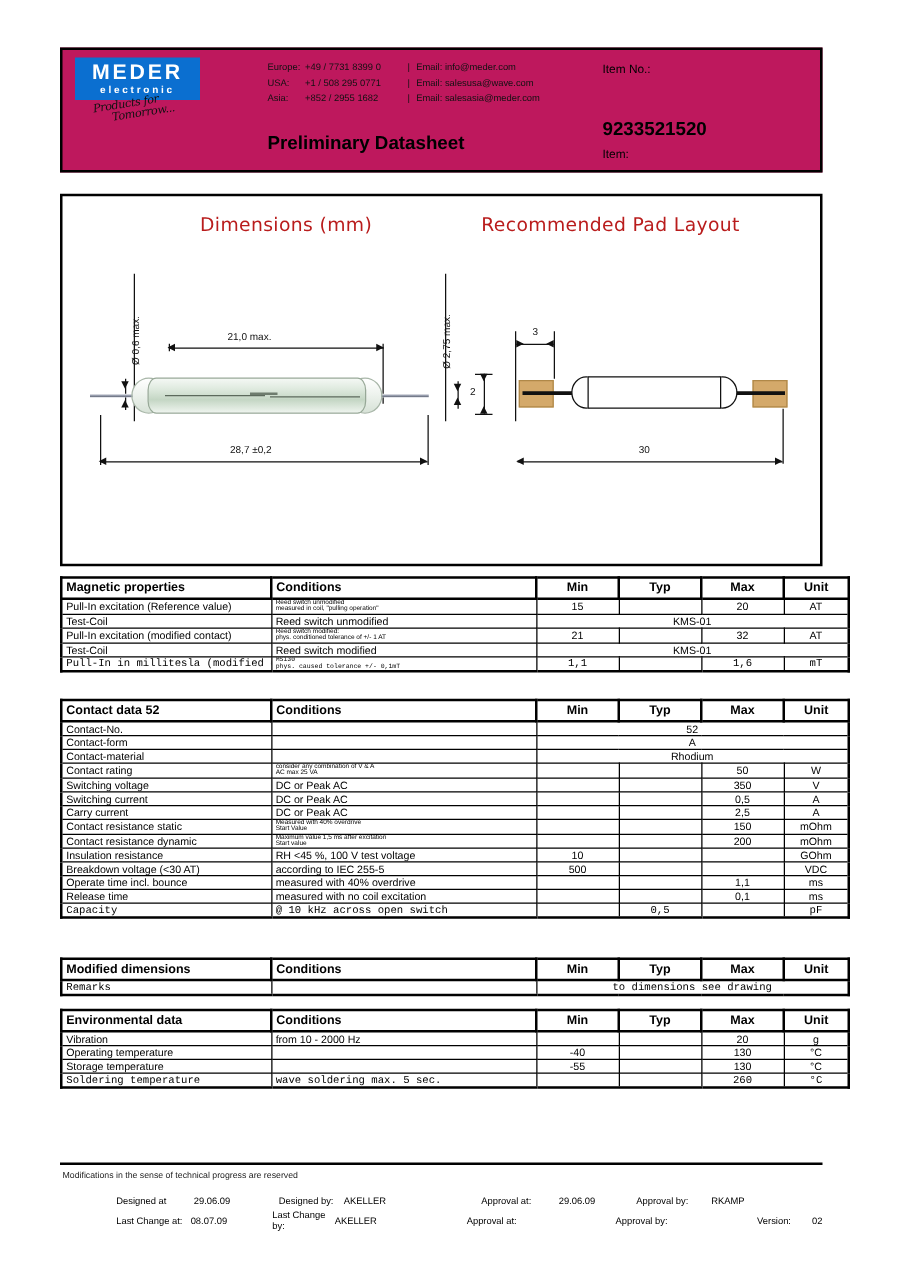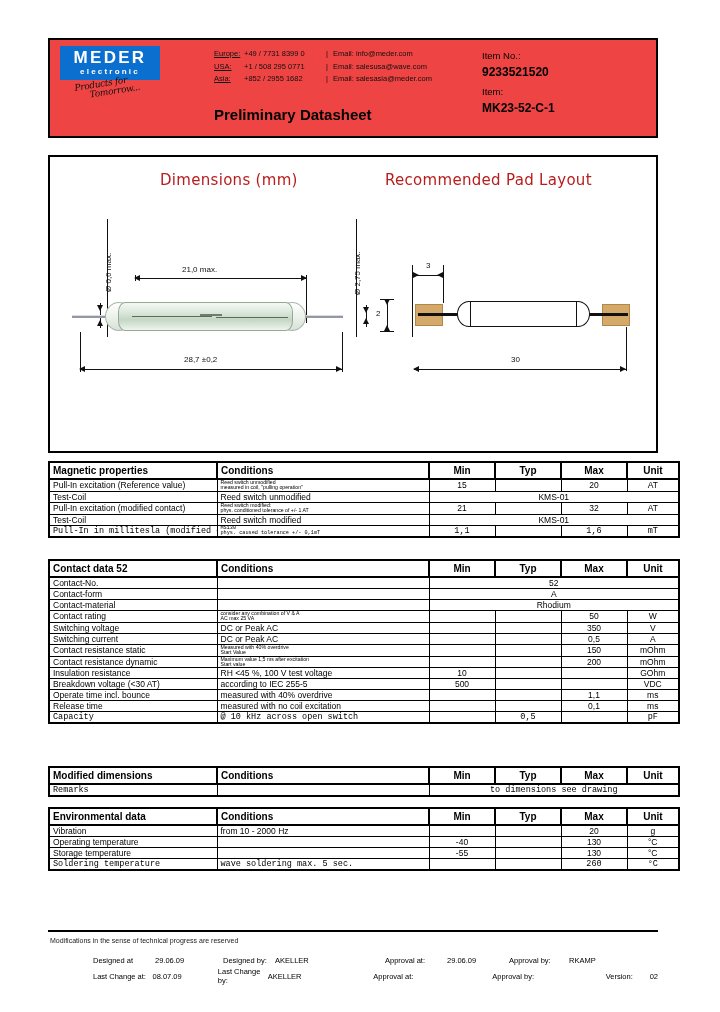--- a/index.html
+++ b/index.html
@@ -10,21 +10,21 @@
     font-family:"Liberation Sans", sans-serif;
     color:#000;
     position:relative;
     overflow:hidden;
   }
   .page { position:absolute; left:0; top:0; width:720px; height:1012px; }
 
   
   .header-box{
     position:absolute; left:48px; top:38px; width:610px; height:100px;
-    border:2px solid #000; background:#ef4444;
+    border:2px solid #000; background:#be185d;
   }
   .logo-wrap{ position:absolute; left:10px; top:6px; width:112px; }
   .logo-box{
     width:100px; height:34px; background:#0b6fd0; position:relative;
   }
   .logo-meder{
     position:absolute; left:0; top:2px; width:100px; text-align:center;
     color:#fff; font-weight:bold; font-size:17px; letter-spacing:2.3px;
     font-family:"Liberation Sans", sans-serif;
   }
@@ -40,31 +40,31 @@
     letter-spacing:-0.3px;
   }
   .tagline span{ display:block; }
   .tagline .l2{ margin-left:14px; }
 
   .contact{
     position:absolute; left:164px; top:8px; width:250px;
     font-size:7.5px; line-height:12.5px; color:#111;
   }
   .contact .row{ display:flex; }
-  .contact .reg{ width:30px;text-decoration:underline; }
+  .contact .reg{ width:30px; }
   .contact .num{ width:82px; }
   .contact .sep{ width:7px; }
   .contact .mail{ flex:1; }
 
   .item-block{
     position:absolute; left:432px; top:8px; width:170px;
     font-size:10px; line-height:16px;
   }
   .item-block .lbl{ font-size:9.5px; }
-  .item-block .val{ font-weight:bold; font-size:12px; }
+  .item-block .val{ font-weight:bold; font-size:15px;margin-top:32px; }
   .item-block .sp{ height:4px; }
 
   .prelim{
     position:absolute; left:164px; top:66px;
     font-size:15px; font-weight:bold;
   }
 
   
   .draw-box{
     position:absolute; left:48px; top:155px; width:610px; height:298px;
@@ -419,20 +419,28 @@
         <td class="c"></td>
         <td class="c">350</td>
         <td class="c">V</td>
       </tr>
       <tr>
         <td>Switching current</td>
         <td>DC or Peak AC</td>
         <td class="c"></td>
         <td class="c"></td>
         <td class="c">0,5</td>
+        <td class="c">A</td>
+      </tr>
+      <tr>
+        <td>Carry current</td>
+        <td>DC or Peak AC</td>
+        <td class="c"></td>
+        <td class="c"></td>
+        <td class="c">2,5</td>
         <td class="c">A</td>
       </tr>
       <tr>
         <td>Contact resistance static</td>
         <td class="cell-sub">
           <span class="sub">Measured with 40% overdrive</span>
           <span class="sub">Start Value</span>
         </td>
         <td class="c"></td>
         <td class="c"></td>

